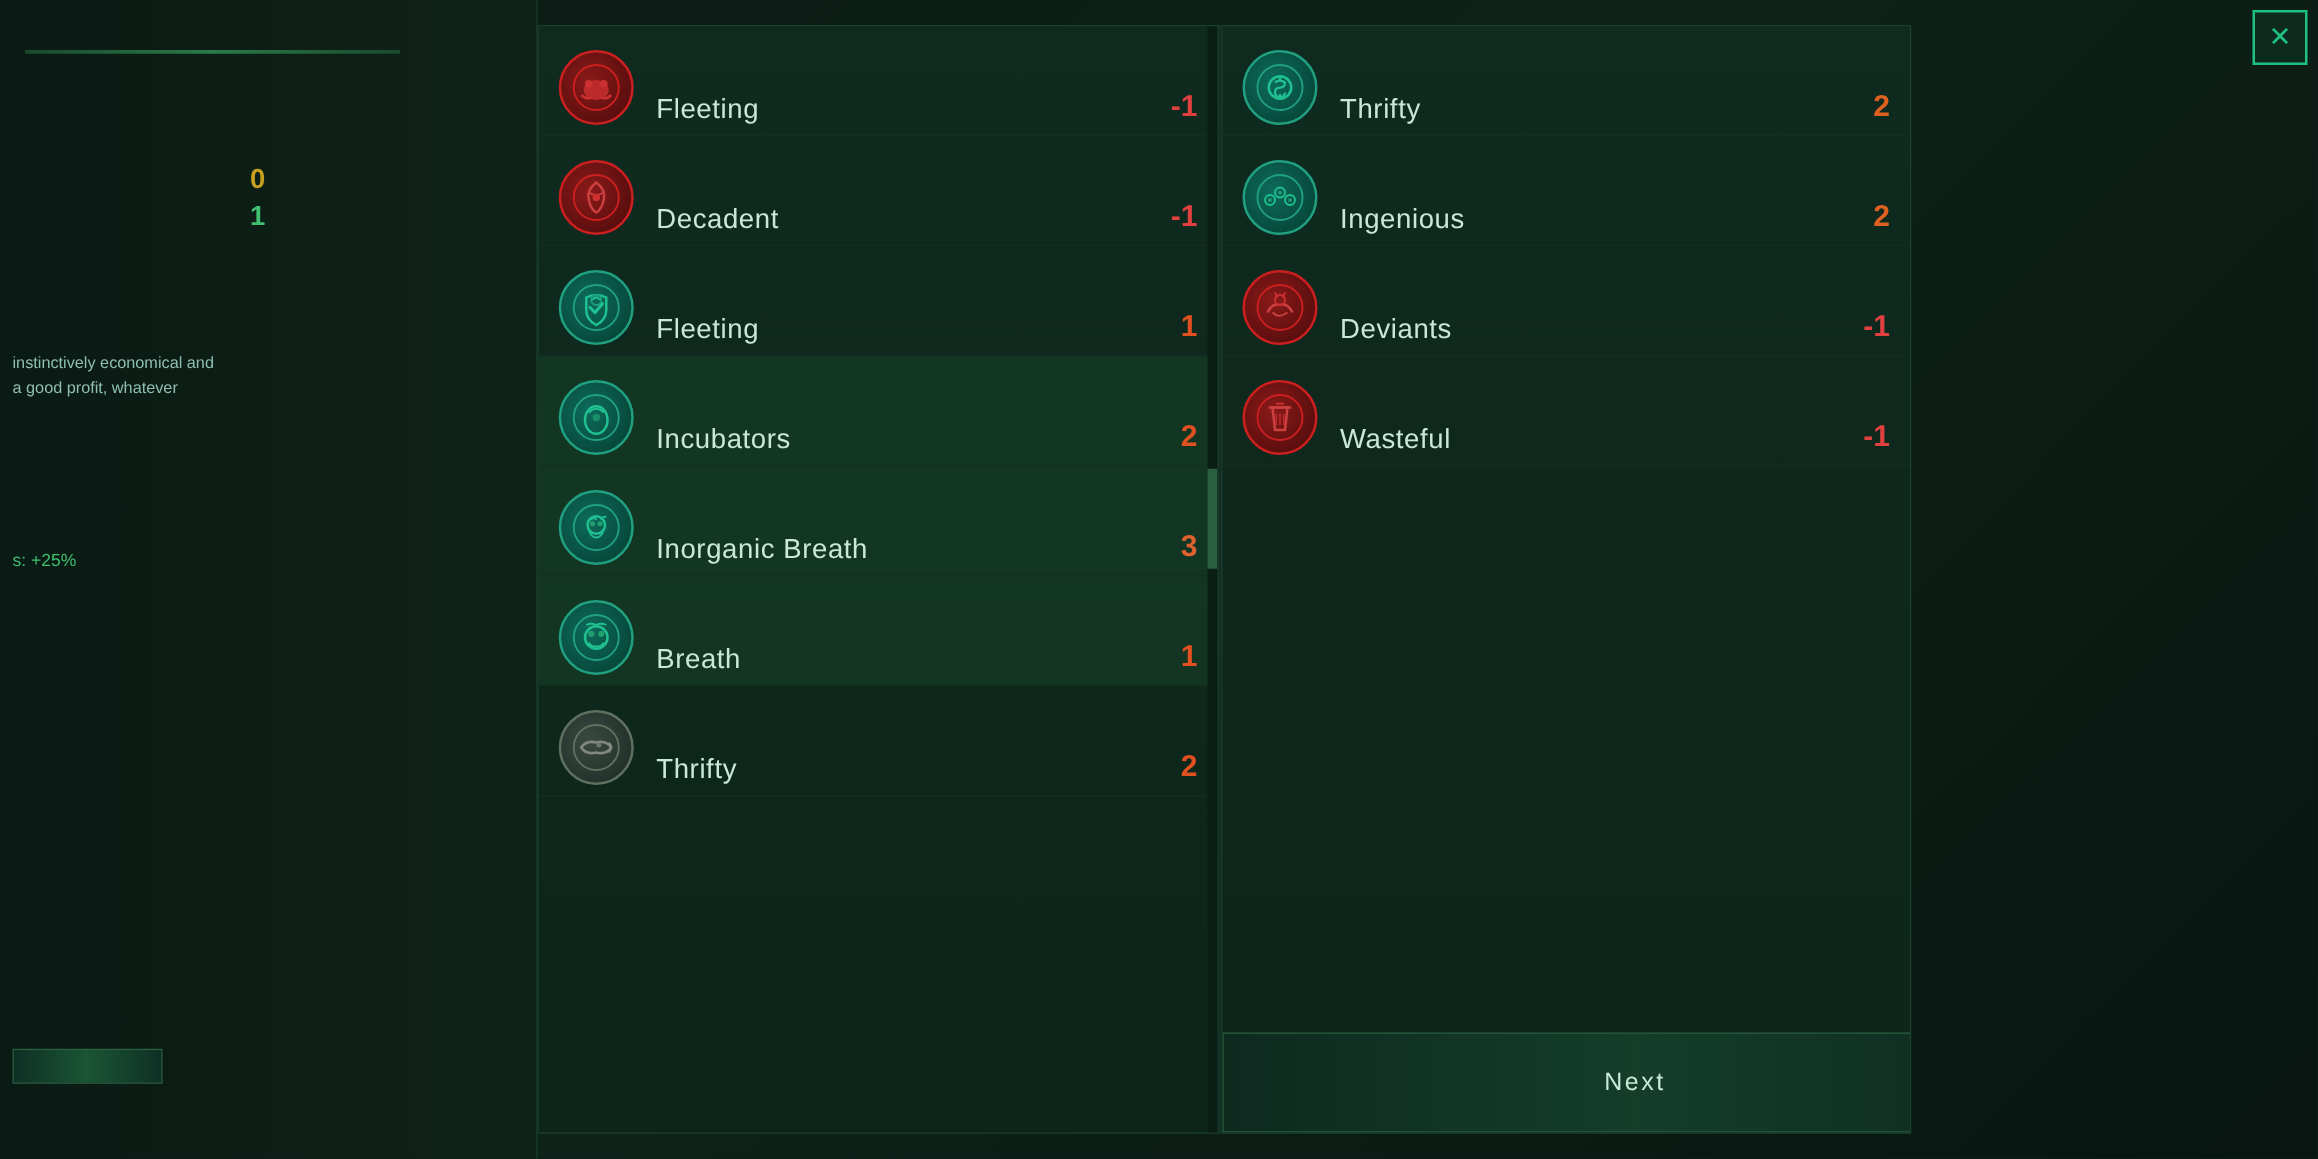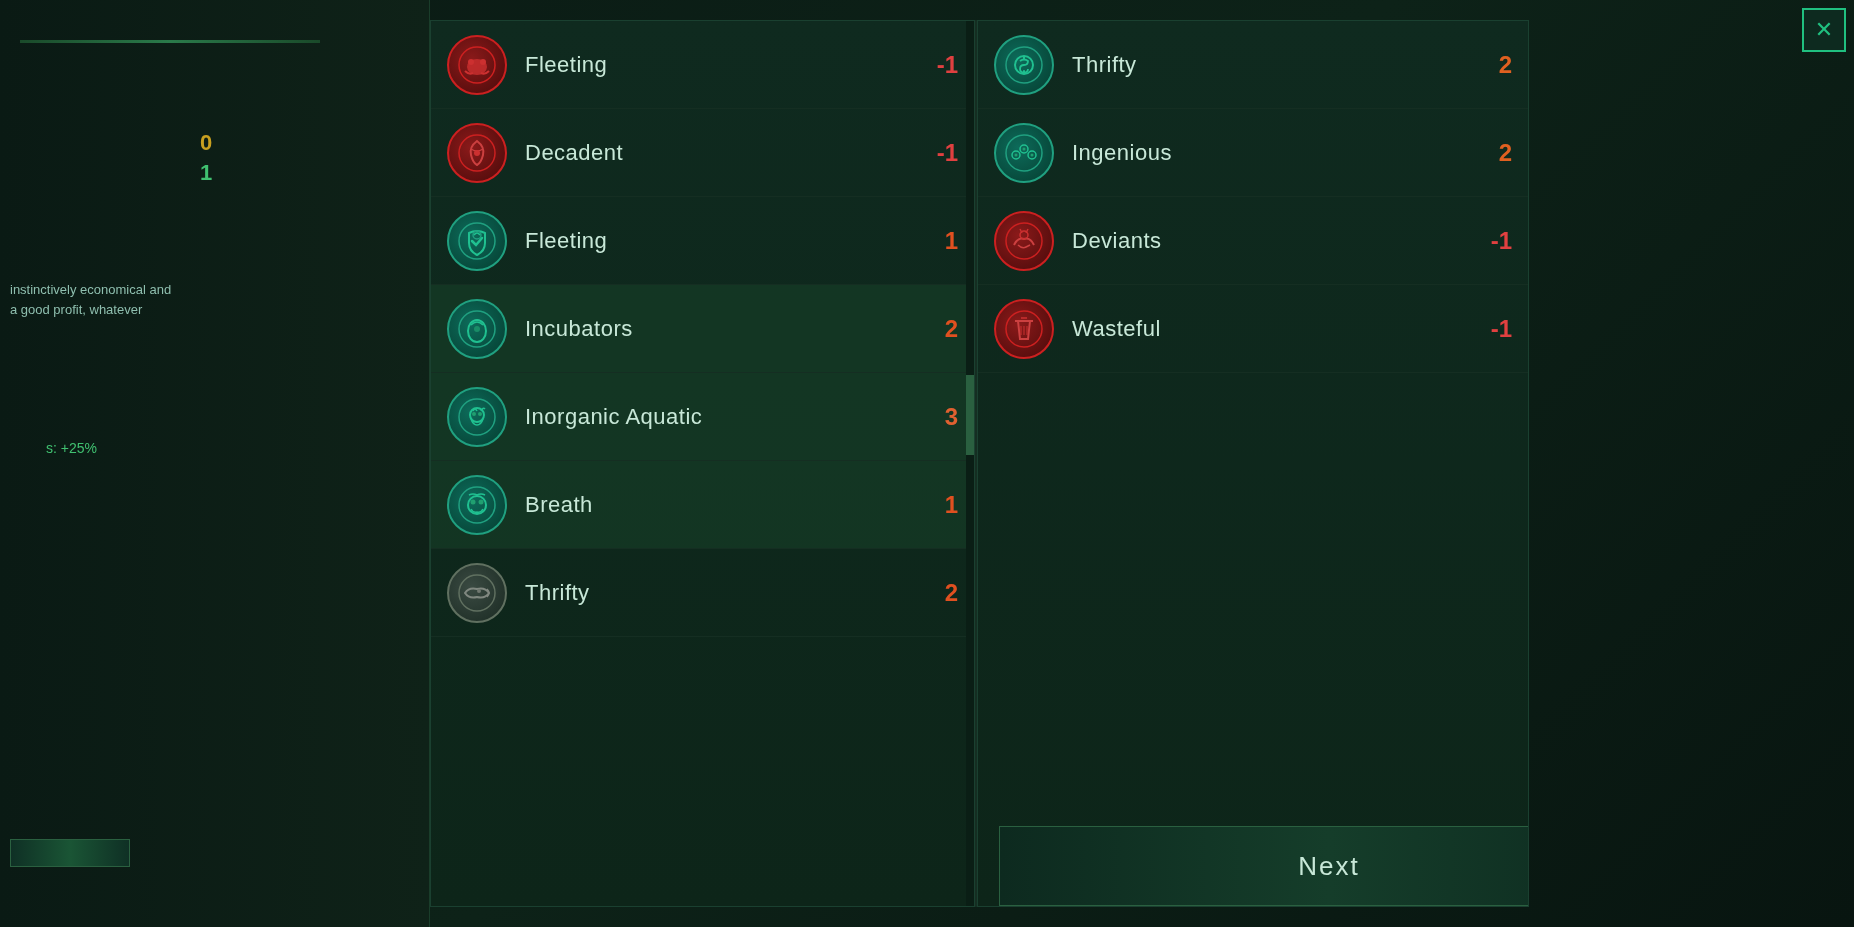--- a/index.html
+++ b/index.html
@@ -72,21 +72,20 @@
       line-height: 1.5;
       width: 380px;
     }
 
     .left-bonus {
       position: absolute;
       top: 440px;
       left: 10px;
       color: #40c070;
       font-size: 14px;
-      margin-left: 36px;
     }
 
     .left-bottom-bar {
       position: absolute;
       bottom: 60px;
       left: 10px;
       width: 120px;
       height: 28px;
       background: linear-gradient(to right, #0f3025, #1a5535, #0f3025);
       border: 1px solid #2a6040;
@@ -108,21 +107,21 @@
       width: 545px;
       background: linear-gradient(to bottom, #0f2a1f, #0d2519);
       border: 1px solid #1a4030;
       margin-top: 20px;
       margin-bottom: 20px;
       overflow: hidden;
     }
 
     .trait-row {
       display: flex;
-      align-items: center;
+      align-items: flex-end;
       padding: 8px 16px;
       border-bottom: 1px solid #152e22;
       min-height: 88px;
       cursor: pointer;
       transition: background 0.15s;
       position: relative;
     }
 
     .trait-row.selected {
       background: rgba(30, 80, 50, 0.35);
@@ -230,28 +229,27 @@
     
     .next-button {
       position: absolute;
       bottom: 0;
       right: 0;
       width: 660px;
       height: 80px;
       background: linear-gradient(to right, #0d2a1f, #153d2a, #0d2a1f);
       border: 1px solid #2a6040;
       color: #c8e8d8;
-      font-size: 26px;
+      font-size: 20px;
       letter-spacing: 2px;
       display: flex;
       align-items: center;
       justify-content: center;
       cursor: pointer;
       font-weight: 500;
-      margin-left: 21px;
     }
 
     
     .icon-svg {
       width: 40px;
       height: 40px;
     }
 
     
     .right-spacer {
@@ -353,21 +351,21 @@
         <svg class="icon-svg" viewBox="0 0 40 40" xmlns="http://www.w3.org/2000/svg">
           <circle cx="20" cy="20" r="18" fill="none" stroke="#20a080" stroke-width="1.5"></circle>
           <circle cx="20" cy="18" r="7" fill="none" stroke="#20c090" stroke-width="2"></circle>
           <path d="M16 14 Q18 10 20 14" fill="none" stroke="#20c090" stroke-width="1.5"></path>
           <path d="M24 14 Q26 10 28 12" fill="none" stroke="#20c090" stroke-width="1.5"></path>
           <path d="M14 22 Q16 28 20 28 Q24 28 26 22" fill="none" stroke="#20c090" stroke-width="1.5"></path>
           <circle cx="17" cy="17" r="2" fill="#20a070"></circle>
           <circle cx="23" cy="17" r="2" fill="#20a070"></circle>
         </svg>
       </div>
-      <span class="trait-name">Inorganic Aquatic</span>
+      <span class="trait-name">Inorganic Breath</span>
       <span class="trait-value positive" style="color:#e06030;">3</span>
     </div>
 
     <div class="trait-row selected">
       <div class="trait-icon teal-icon">
         <svg class="icon-svg" viewBox="0 0 40 40" xmlns="http://www.w3.org/2000/svg">
           <circle cx="20" cy="20" r="18" fill="none" stroke="#20a080" stroke-width="1.5"></circle>
           <circle cx="20" cy="20" r="9" fill="none" stroke="#20c090" stroke-width="2"></circle>
           <circle cx="16" cy="17" r="2.5" fill="#20a070"></circle>
           <circle cx="24" cy="17" r="2.5" fill="#20a070"></circle>

